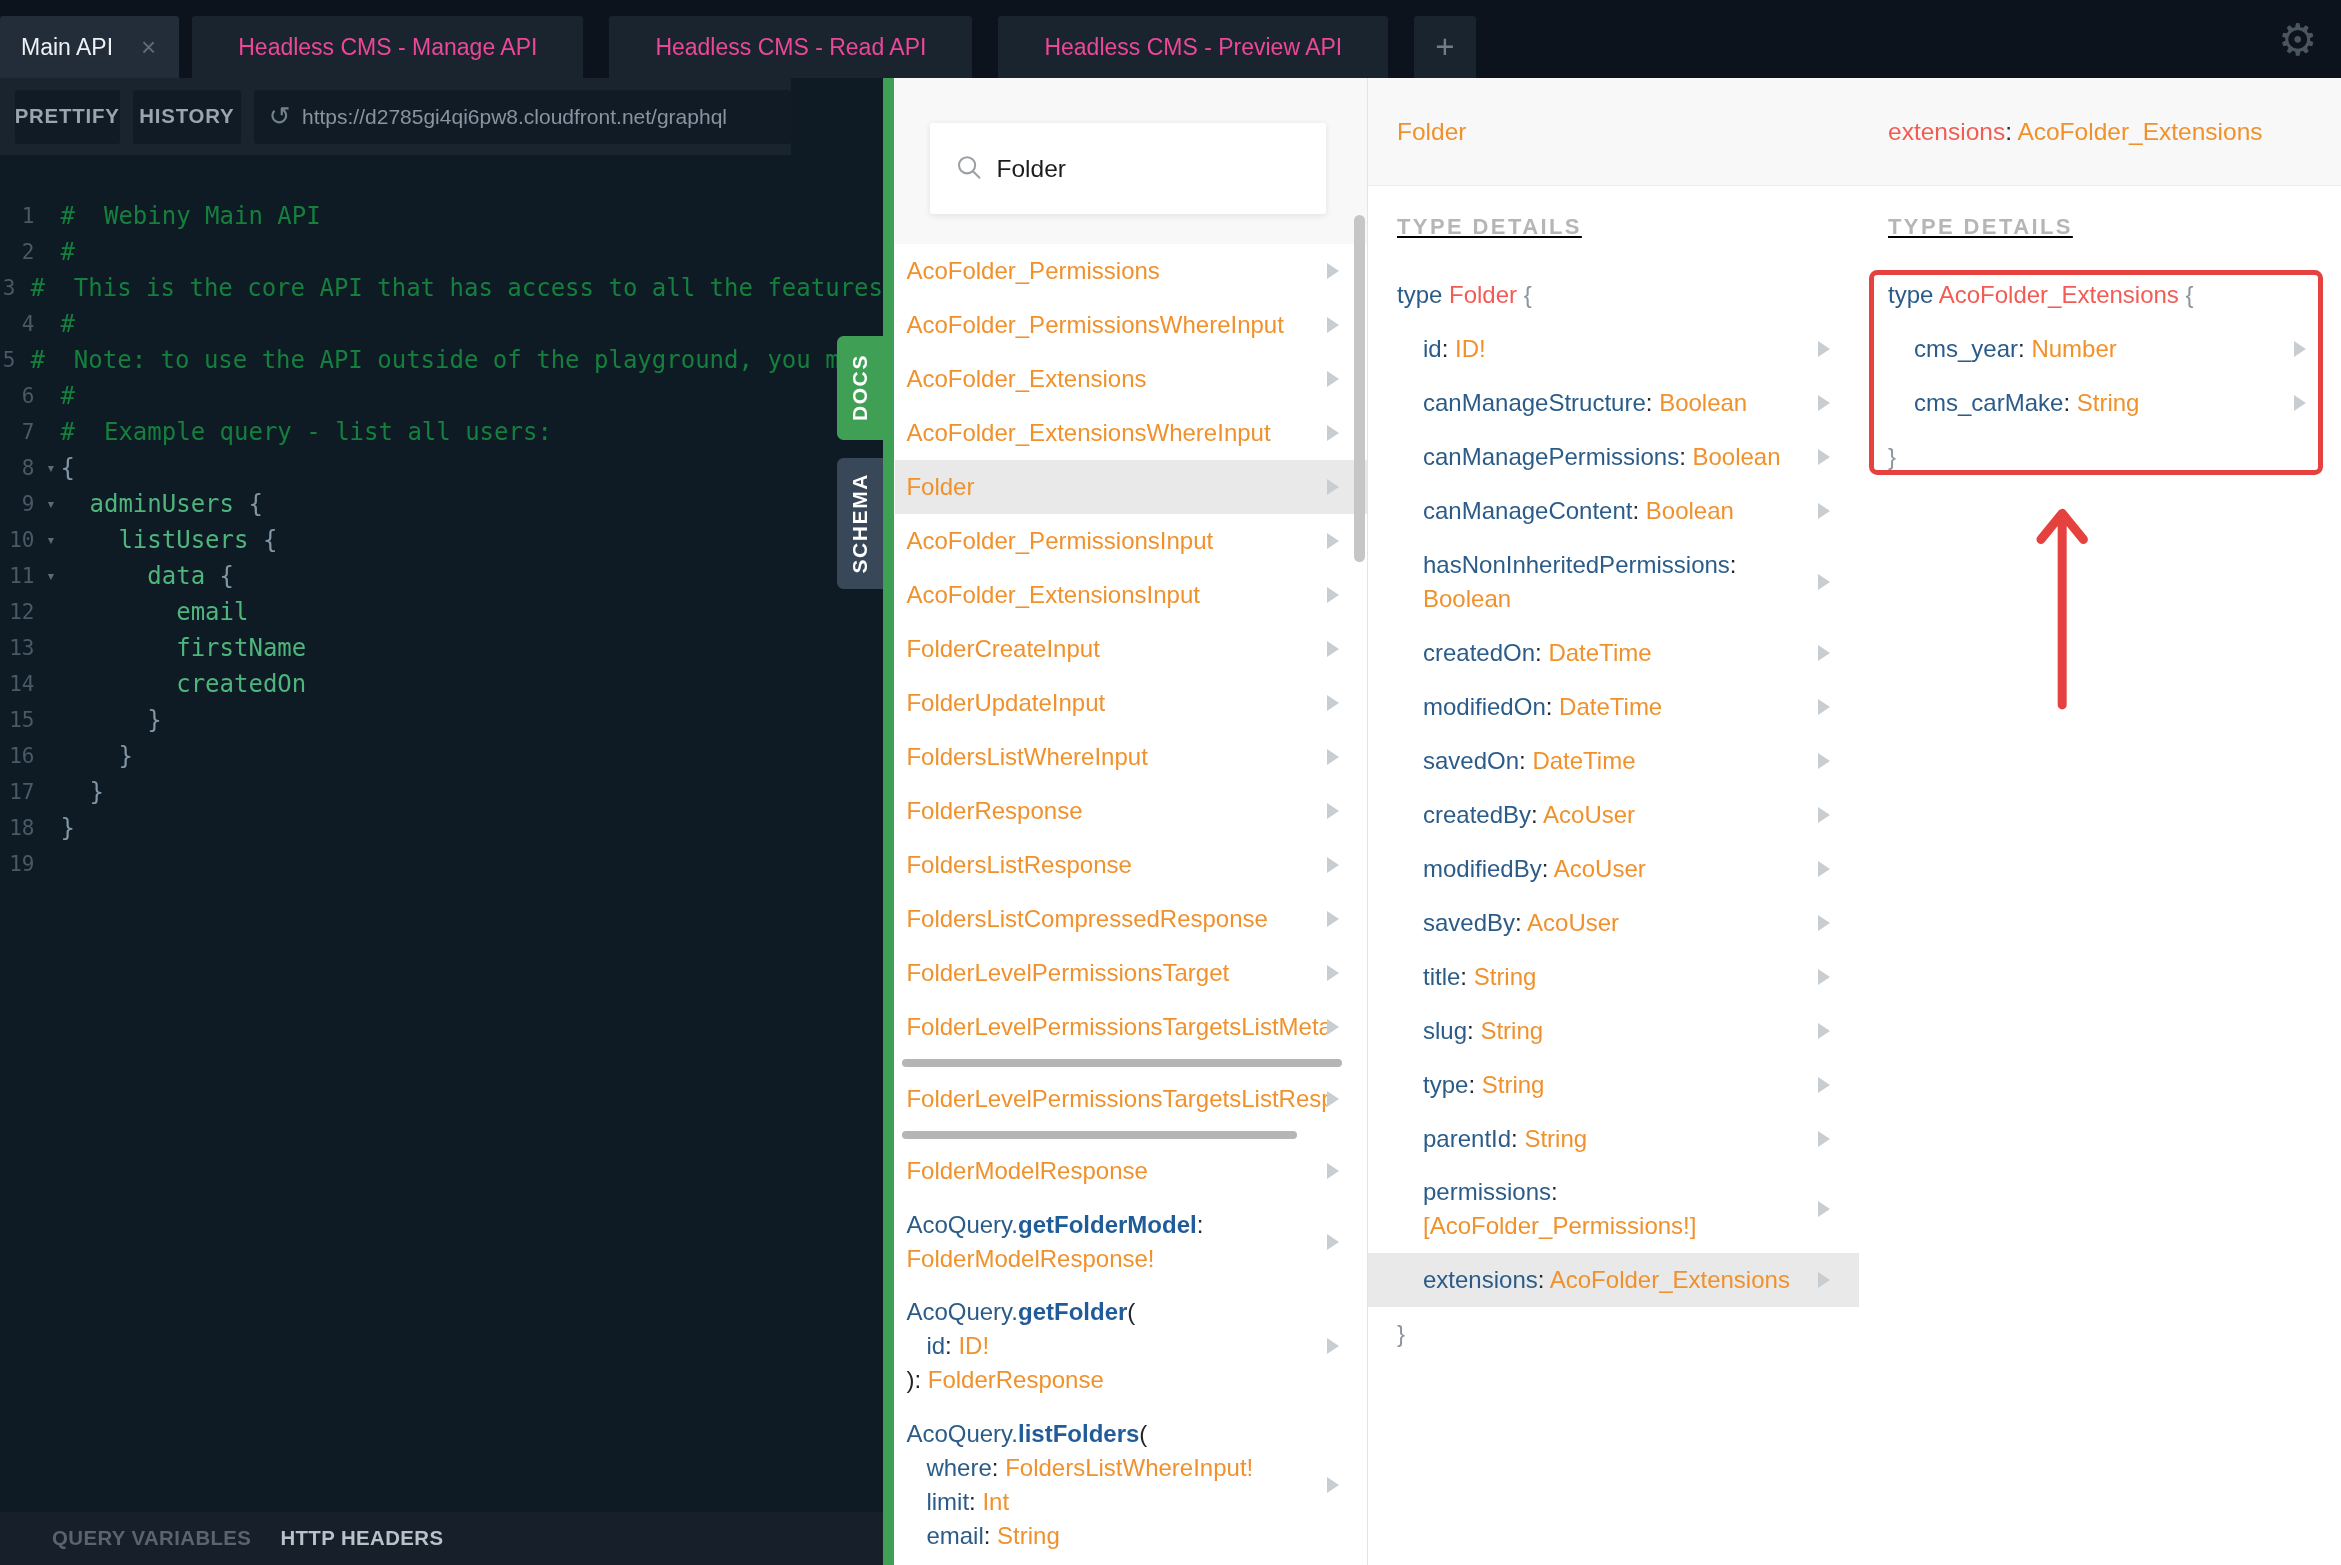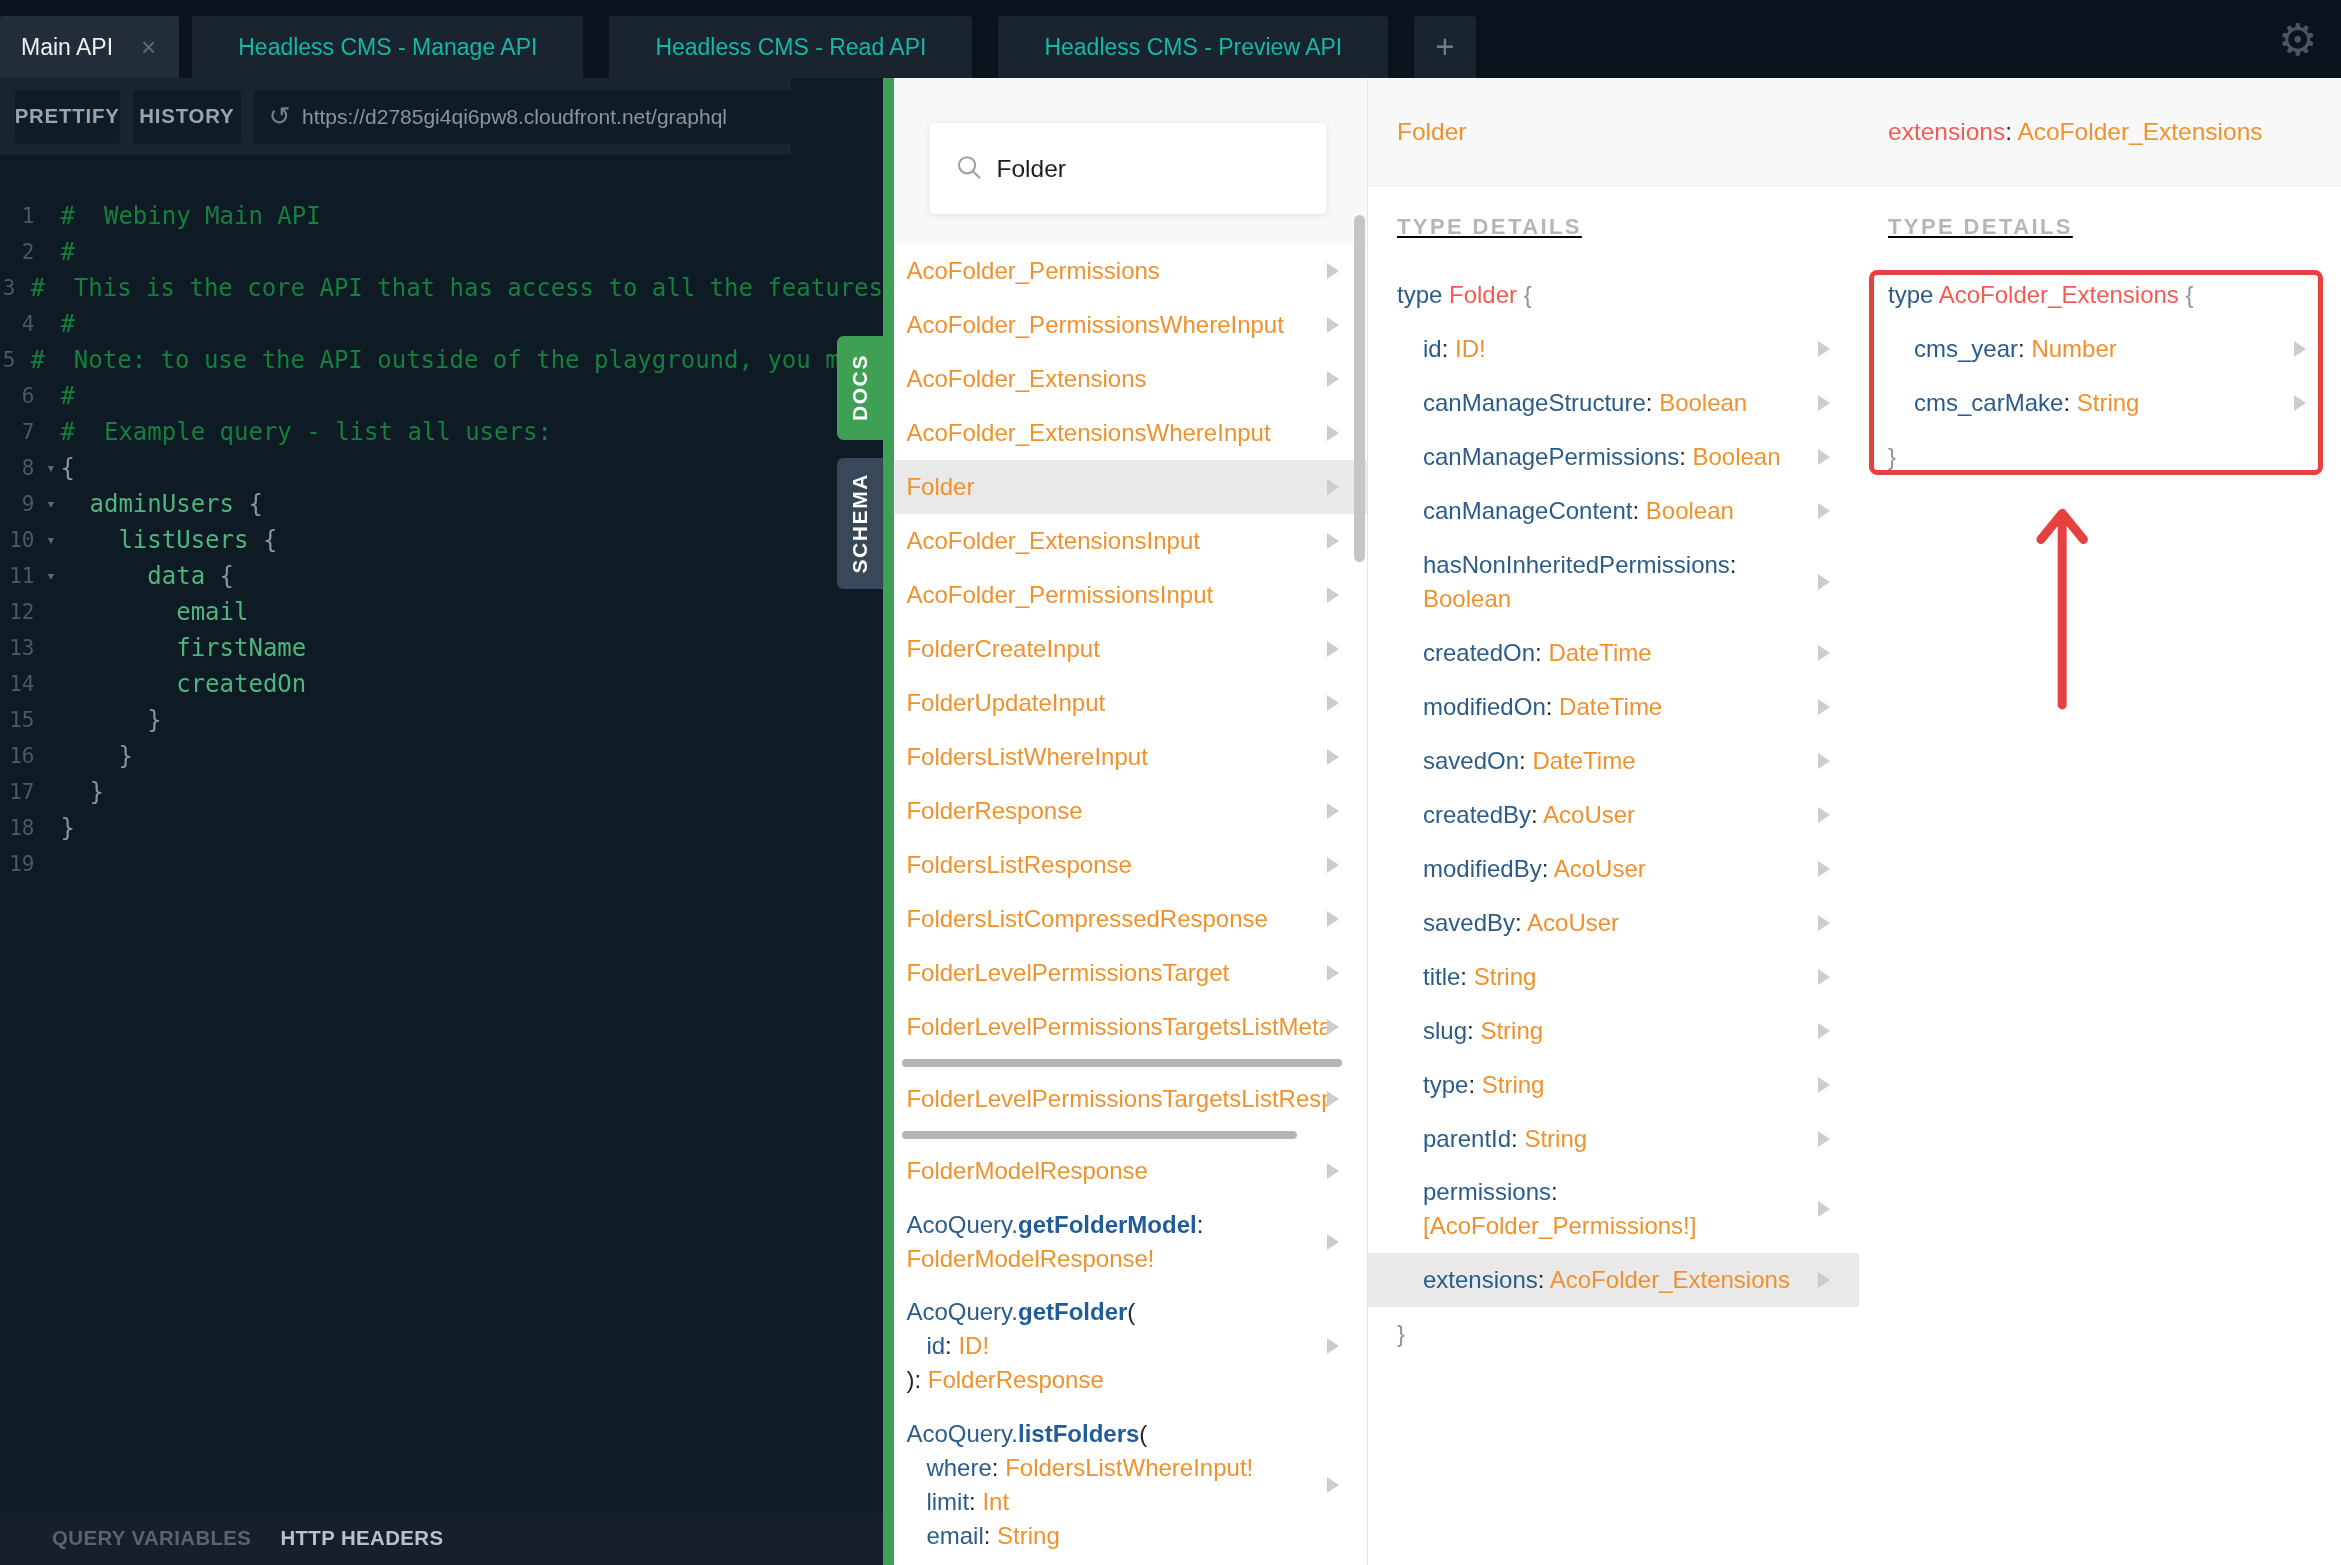--- a/index.html
+++ b/index.html
@@ -4,21 +4,21 @@
 <style>
   * { margin:0; padding:0; box-sizing:border-box; }
   html,body { width:2342px; height:1566px; overflow:hidden; background:#fff;
     font-family:"Liberation Sans", sans-serif; }
   #page { position:relative; width:2342px; height:1566px; }
 
   
   #tabbar { position:absolute; left:0; top:0; width:2342px; height:78px;
     background:#0c131c; display:flex; align-items:flex-end; }
   .tab { height:62px; display:flex; align-items:center; background:#1a242f;
-    color:#14b8a6; font-size:23px; padding:4px 46px; margin-right:26px;
+    color:#ec4899; font-size:23px; padding:4px 46px; margin-right:26px;
     border-radius:3.3px 3.3px 0 0; white-space:nowrap; cursor:pointer; }
   .tab.active { background:#232d3a; color:#eef1f4; padding:0 23px 0 21px; margin-right:13px; }
   .tab .close { margin-left:28px; color:#5f6c78; font-size:26px; line-height:1; }
   .tab.add { padding:0 21px; font-size:33px; color:#707d89; }
   #gear { position:absolute; right:24.5px; top:9.8px; font-size:44px; color:#4b5560;
     line-height:59px; cursor:pointer; }
 
   
   #left { position:absolute; left:0; top:78px; width:883px; height:1487px; background:#0e1a24; }
   #toolbar { position:absolute; left:0; top:0; width:791px; height:77px; background:#1a242f;
@@ -300,27 +300,27 @@
           <div class="chev"></div>
         </div>
         <div class="drow selected">
           <div class="lines">
             <div class="line"><span class="sg o">Folder</span></div>
           </div>
           <div class="chev"></div>
         </div>
         <div class="drow">
           <div class="lines">
+            <div class="line"><span class="sg o">AcoFolder_PermissionsInput</span></div>
+          </div>
+          <div class="chev"></div>
+        </div>
+        <div class="drow">
+          <div class="lines">
             <div class="line"><span class="sg o">AcoFolder_ExtensionsInput</span></div>
-          </div>
-          <div class="chev"></div>
-        </div>
-        <div class="drow">
-          <div class="lines">
-            <div class="line"><span class="sg o">AcoFolder_PermissionsInput</span></div>
           </div>
           <div class="chev"></div>
         </div>
         <div class="drow">
           <div class="lines">
             <div class="line"><span class="sg o">FolderCreateInput</span></div>
           </div>
           <div class="chev"></div>
         </div>
         <div class="drow">

